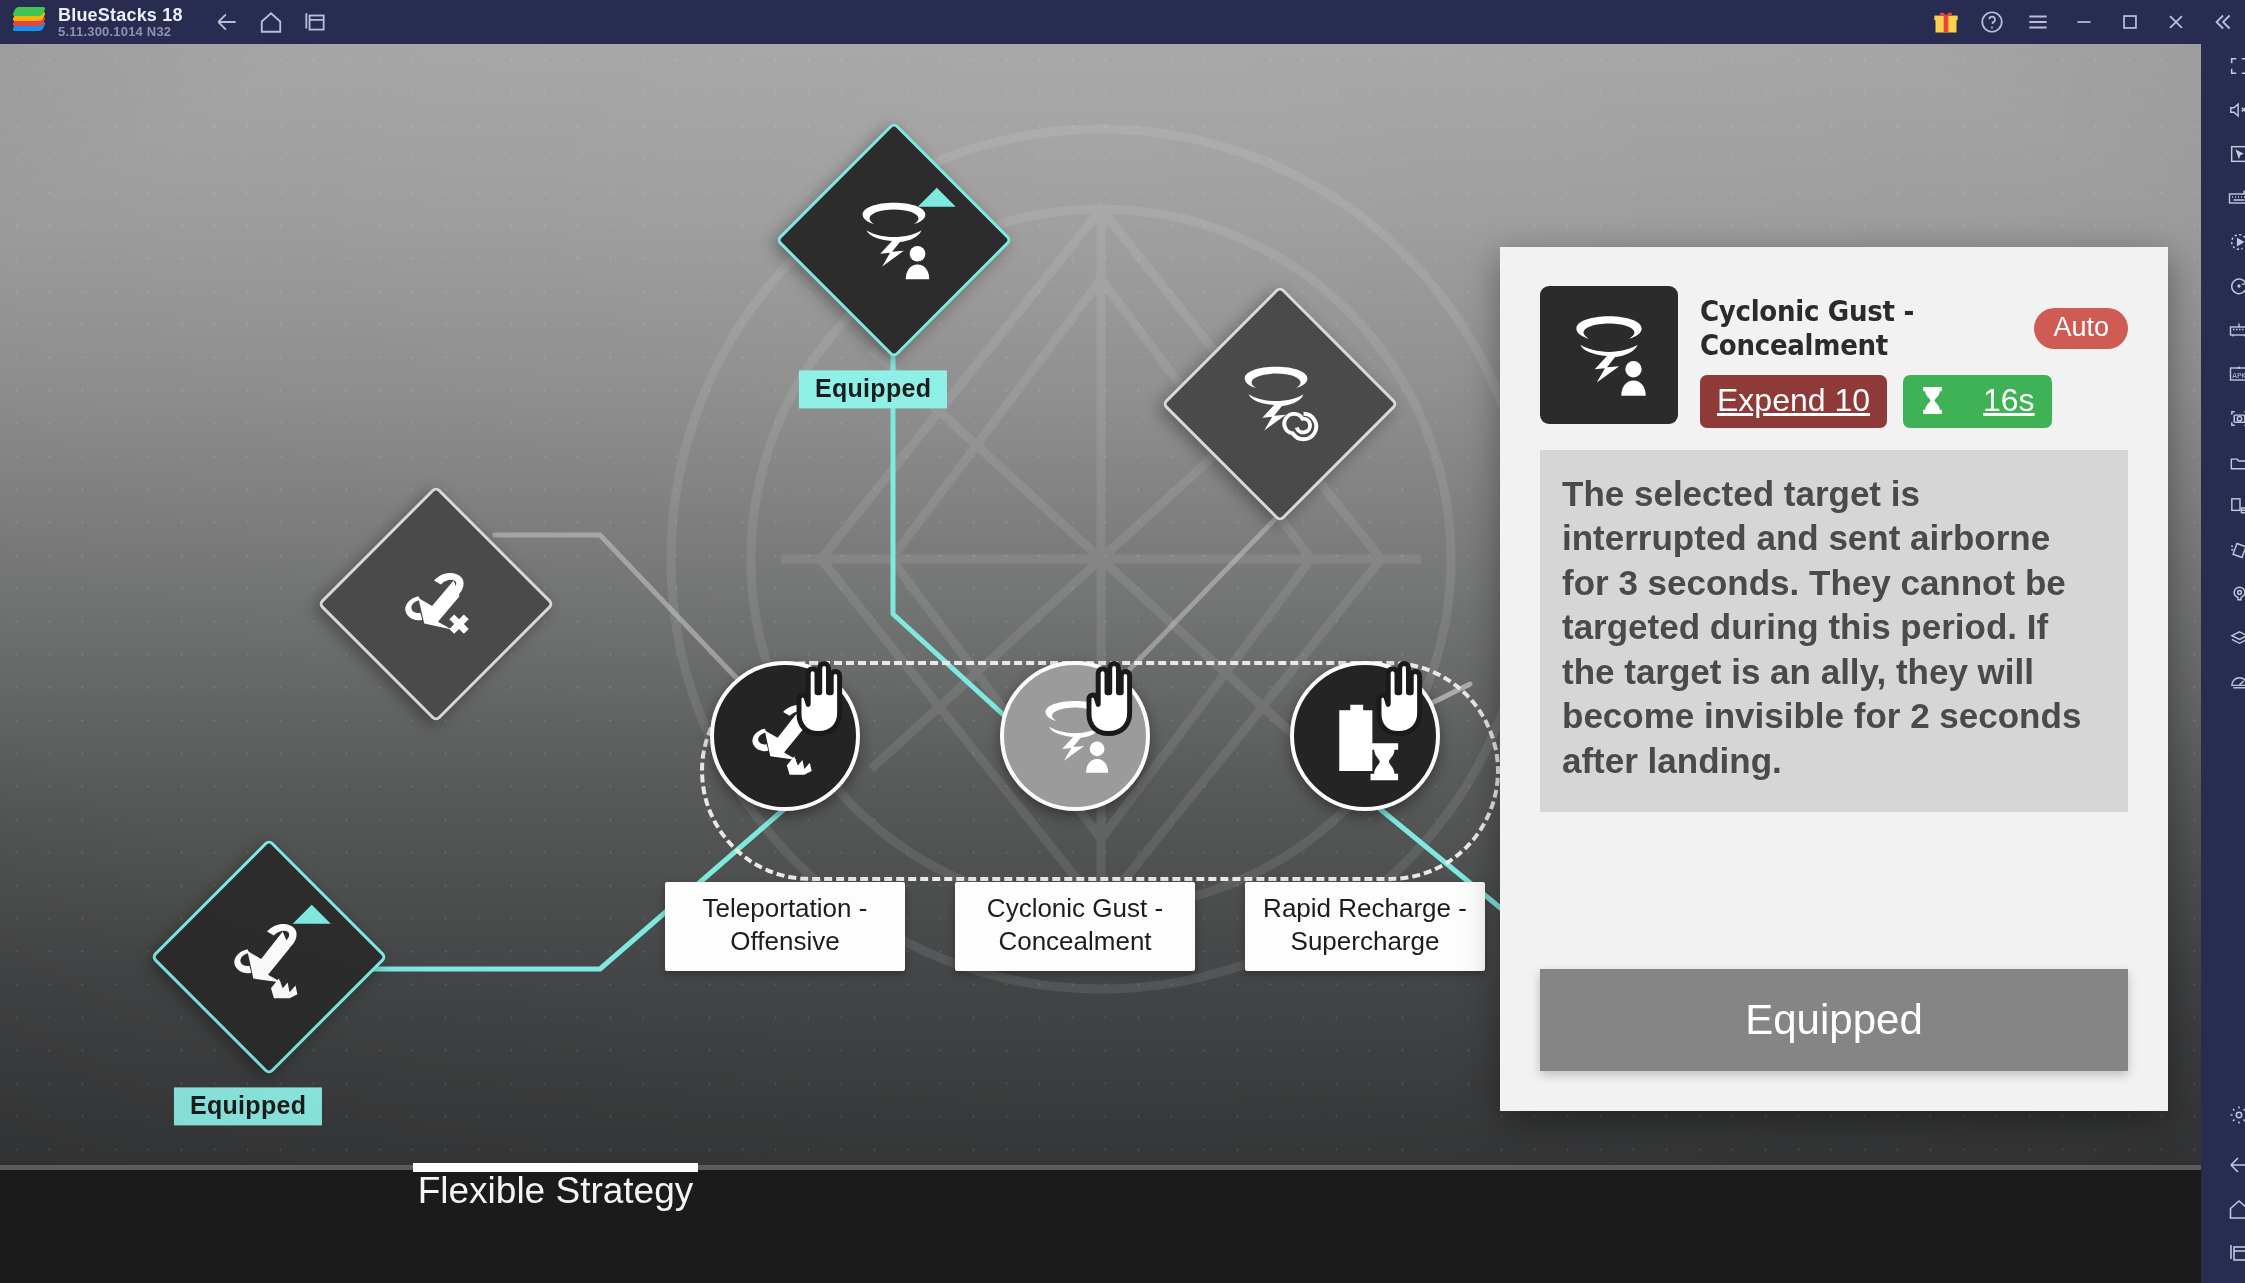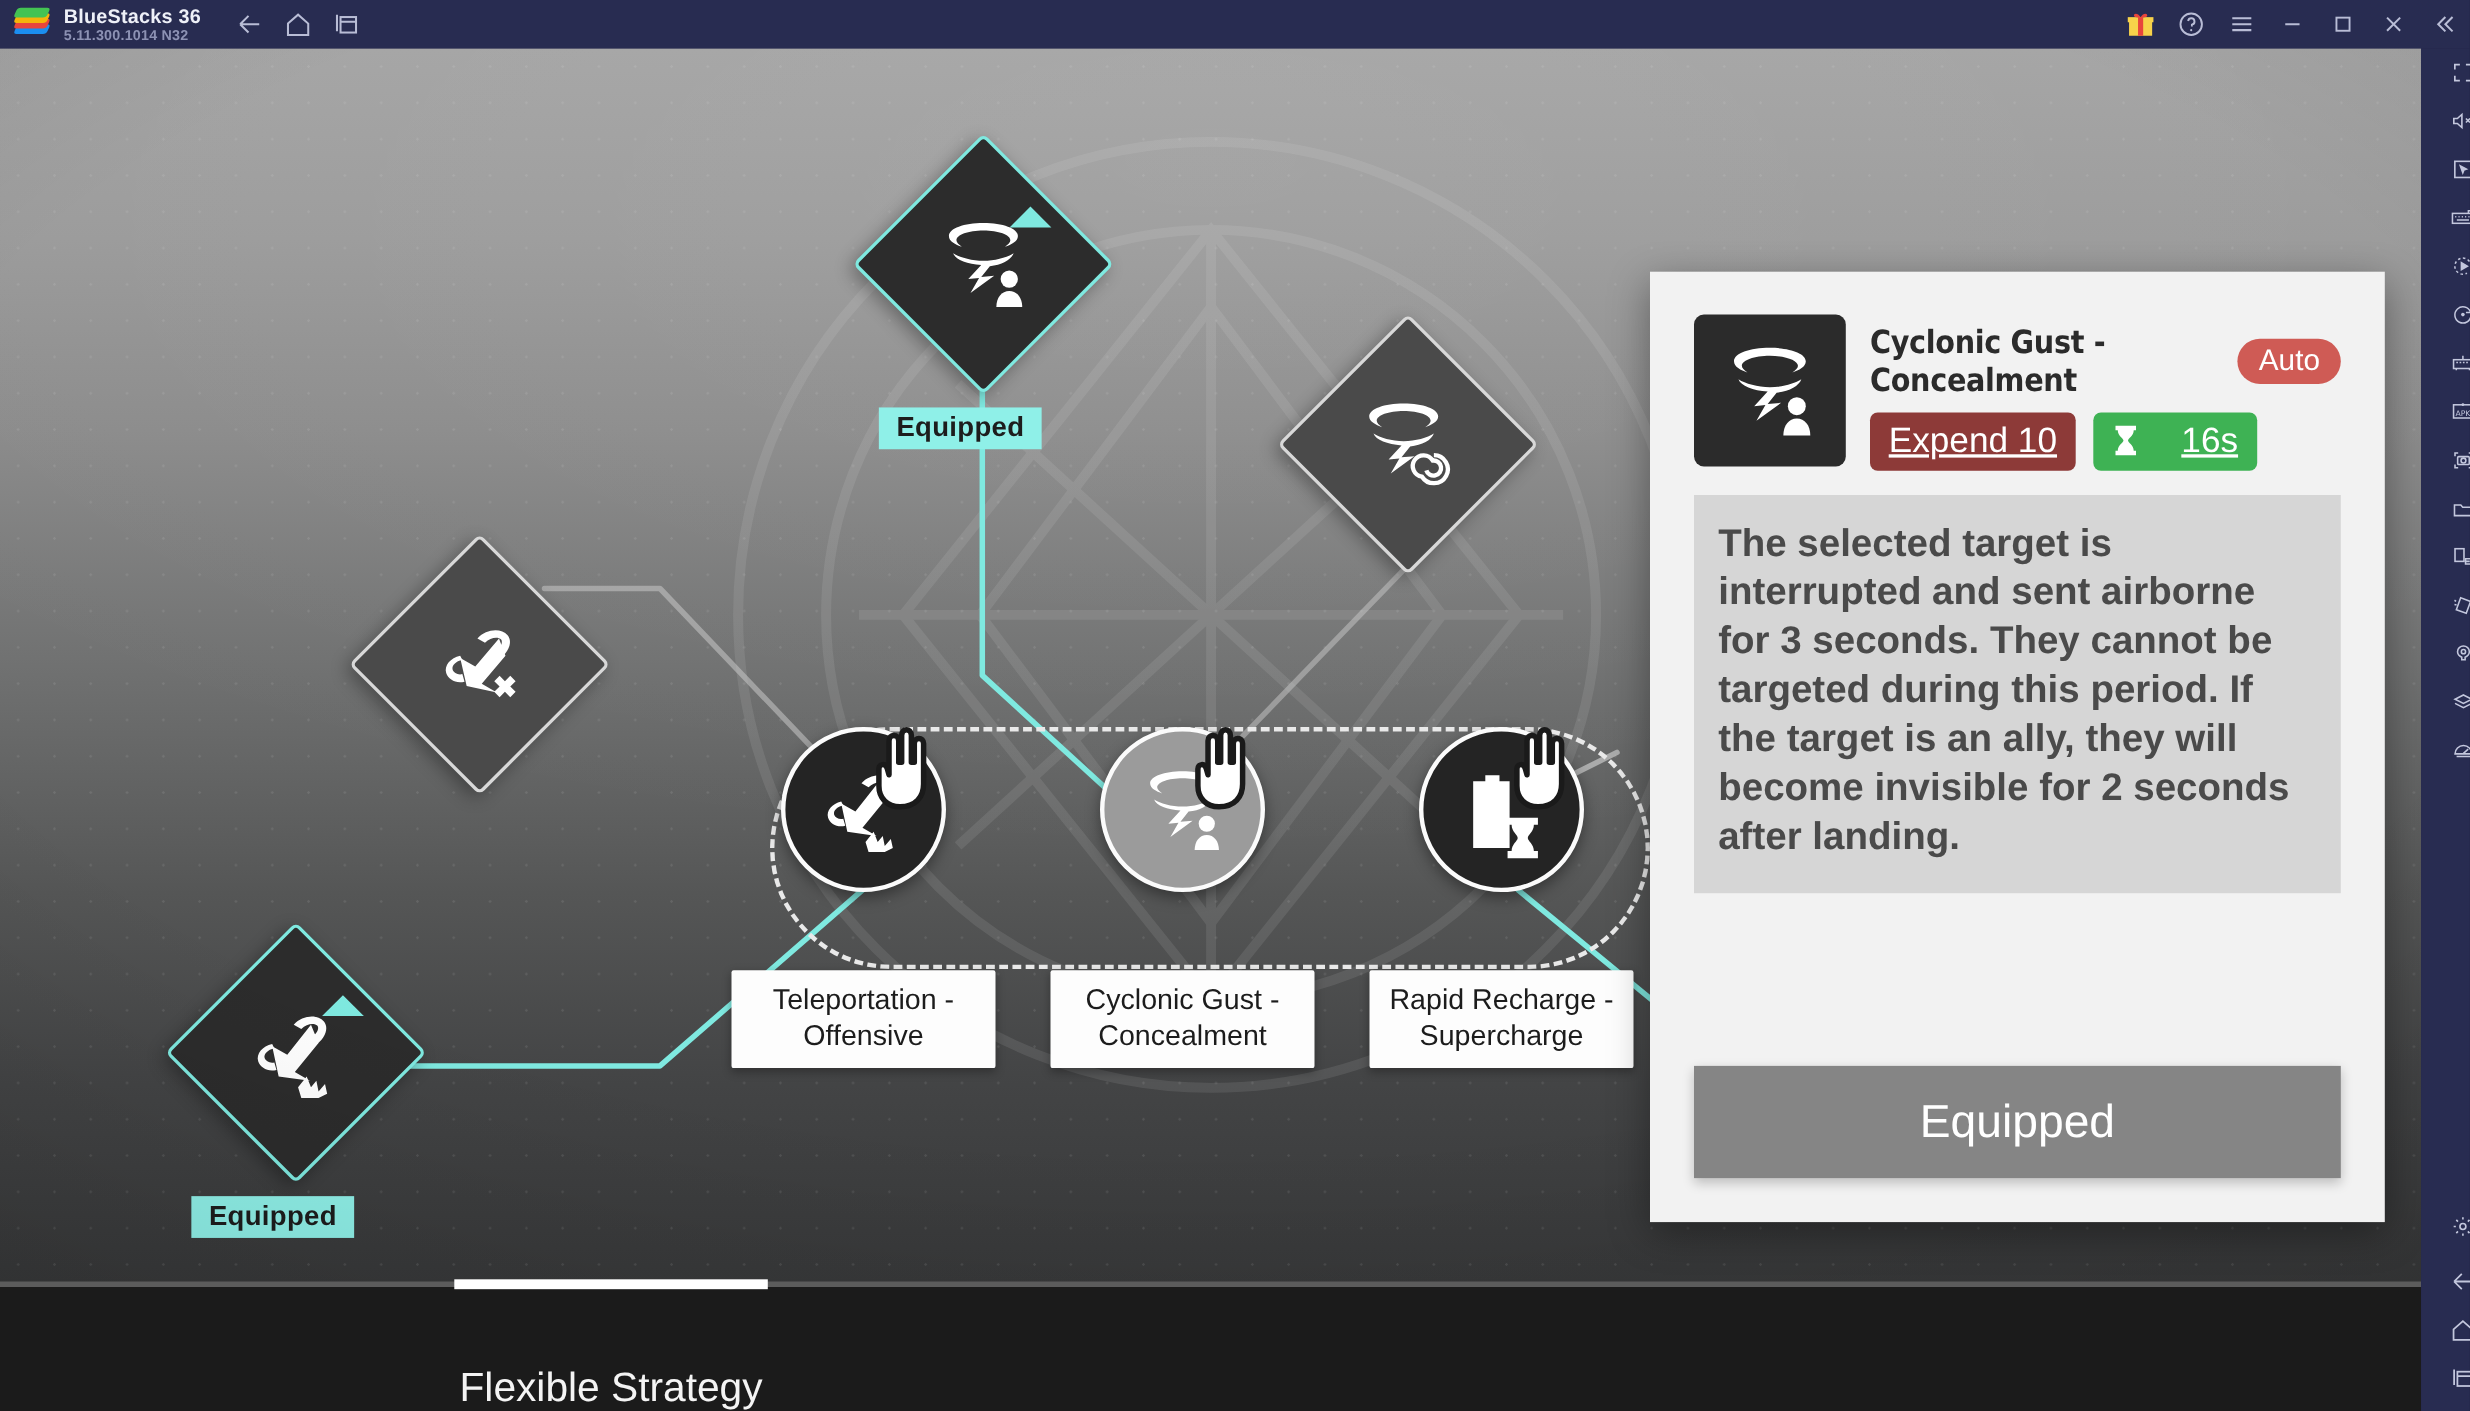--- a/index.html
+++ b/index.html
@@ -112,38 +112,38 @@
      background:#858585; color:#fff; font-size:42px;
      display:flex;align-items:center;justify-content:center;
      box-shadow:0 4px 10px rgba(0,0,0,.22); }
 
   
   #tabstrip{ position:absolute; left:0; bottom:0; width:2201px; height:113px;
      background:#1b1b1b; z-index:20; }
   #tabline{ position:absolute; left:0; top:-5px; width:2201px; height:5px; background:#5c5c5c; }
   #tabline .on{ position:absolute; left:413px; top:-2px; width:285px; height:9px;
      background:#ffffff; }
-  .tab{ position:absolute; top:0; height:113px; display:flex; align-items:flex-end;
+  .tab{ position:absolute; top:0; height:113px; display:flex; align-items:flex-start;
      font-size:37px; }
   #tab1{ left:413px; width:285px; justify-content:center; color:#f4f4f4; }
   #tab2{ left:1490px; color:#8c8c8c; gap:16px; }
   #tab2 svg{ width:31px;height:34px; }
 </style>
 </head>
 <body>
 
 <div id="titlebar">
   <div id="bs-logo">
     <div class="lay" style="top:15px;background:#1b8ef0;"></div>
     <div class="lay" style="top:10px;background:#e8453c;"></div>
     <div class="lay" style="top:5px;background:#f5b40a;"></div>
     <div class="lay" style="top:0px;background:#43c353;"></div>
   </div>
   <div id="bs-title-wrap">
-    <div id="bs-name">BlueStacks 36</div>
+    <div id="bs-name">BlueStacks 18</div>
     <div id="bs-ver">5.11.300.1014  N32</div>
   </div>
 
   <div id="tb-nav">
     <div class="tb-icon">
       <svg width="26" height="26" viewBox="0 0 24 24" fill="none" stroke="currentColor" stroke-width="1.7">
           <path d="M20 12H4M4 12l7-7M4 12l7 7"></path>
         </svg>
     </div>
     <div class="tb-icon">

